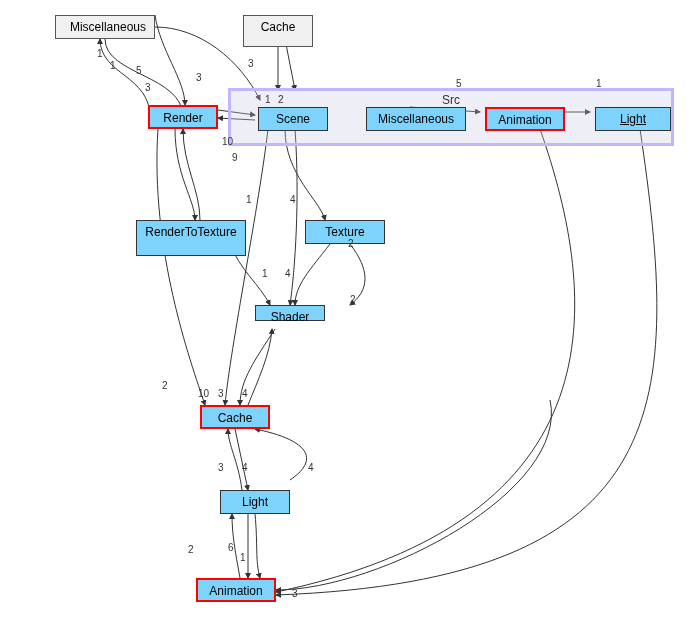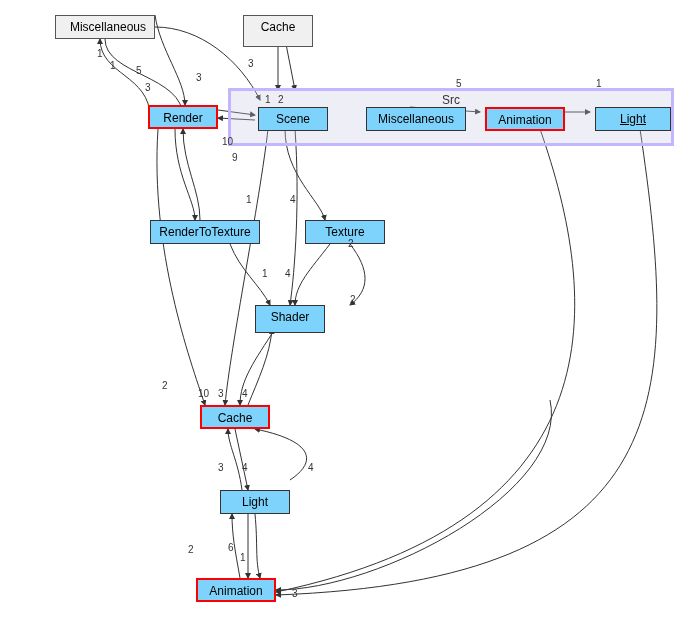--- a/index.html
+++ b/index.html
@@ -157,29 +157,29 @@
 
     <div class="node" style="position:absolute; left:364px; top:16px; width:76px; height:24px;text-decoration:underline;">
       <span>Light</span>
     </div>
   </div>
 
   <div class="node node-red" style="left:148px; top:105px; width:70px; height:24px;">
     <span>Render</span>
   </div>
 
-  <div class="node" style="left:150px; top:220px; width:110px; height:24px;">
+  <div class="node" style="left:136px; top:220px; width:110px; height:36px;">
     <span>RenderToTexture</span>
   </div>
 
   <div class="node" style="left:305px; top:220px; width:80px; height:24px;">
     <span>Texture</span>
   </div>
 
-  <div class="node" style="left:255px; top:305px; width:70px; height:28px;">
+  <div class="node" style="left:255px; top:305px; width:70px; height:16px;">
     <span>Shader</span>
   </div>
 
   <div class="node node-red" style="left:200px; top:405px; width:70px; height:24px;">
     <span>Cache</span>
   </div>
 
   <div class="node" style="left:220px; top:490px; width:70px; height:24px;">
     <span>Light</span>
   </div>

